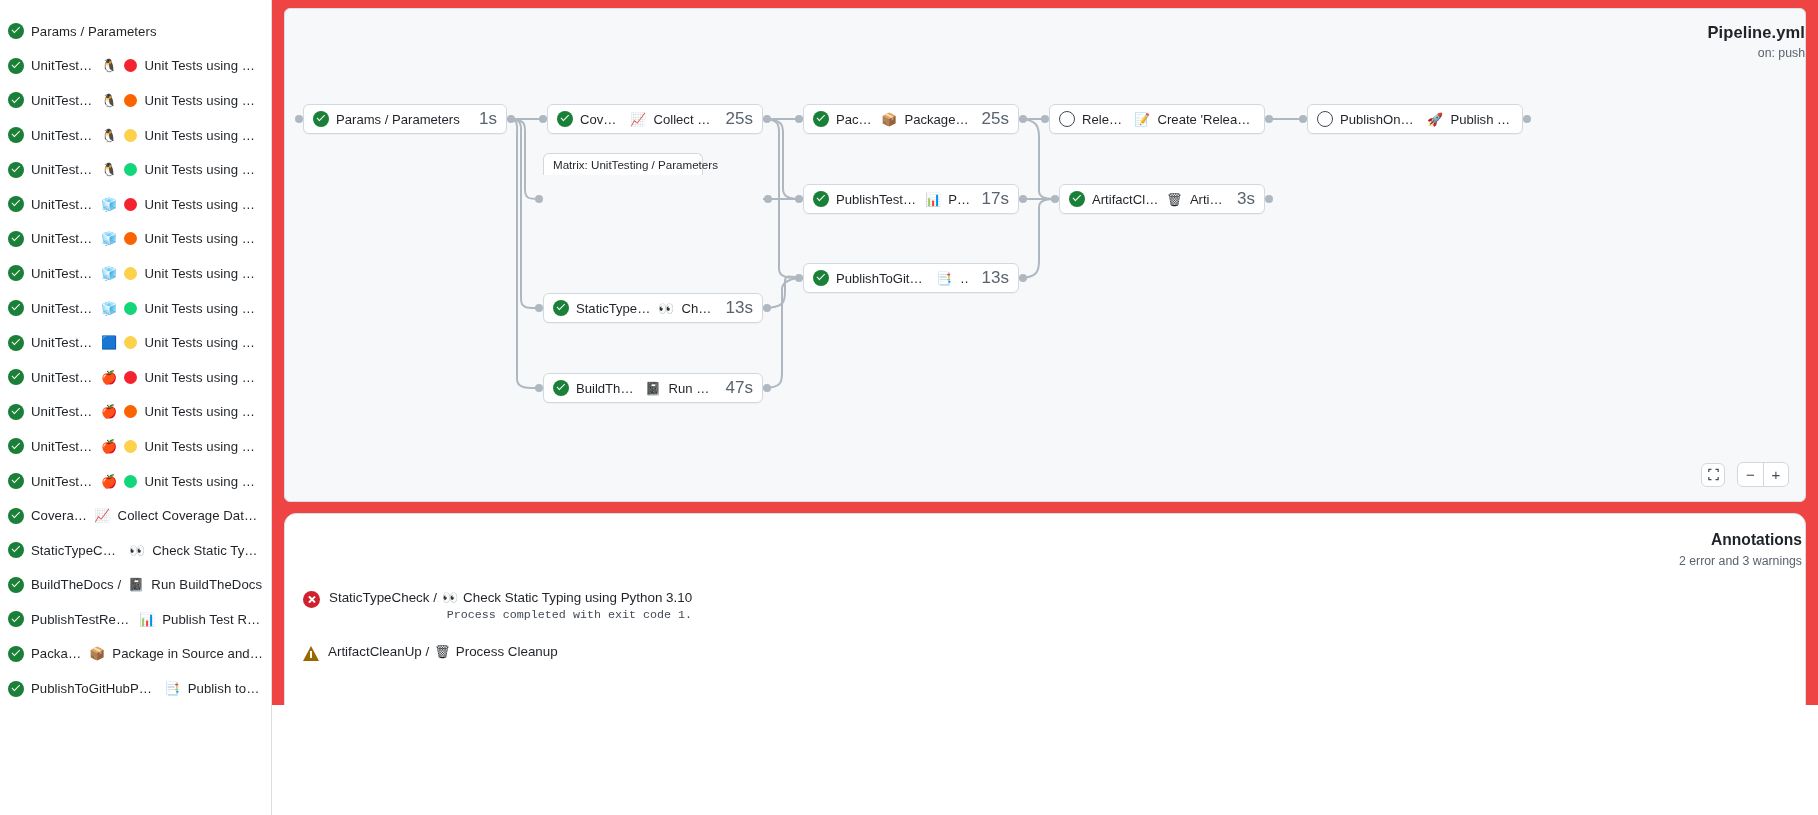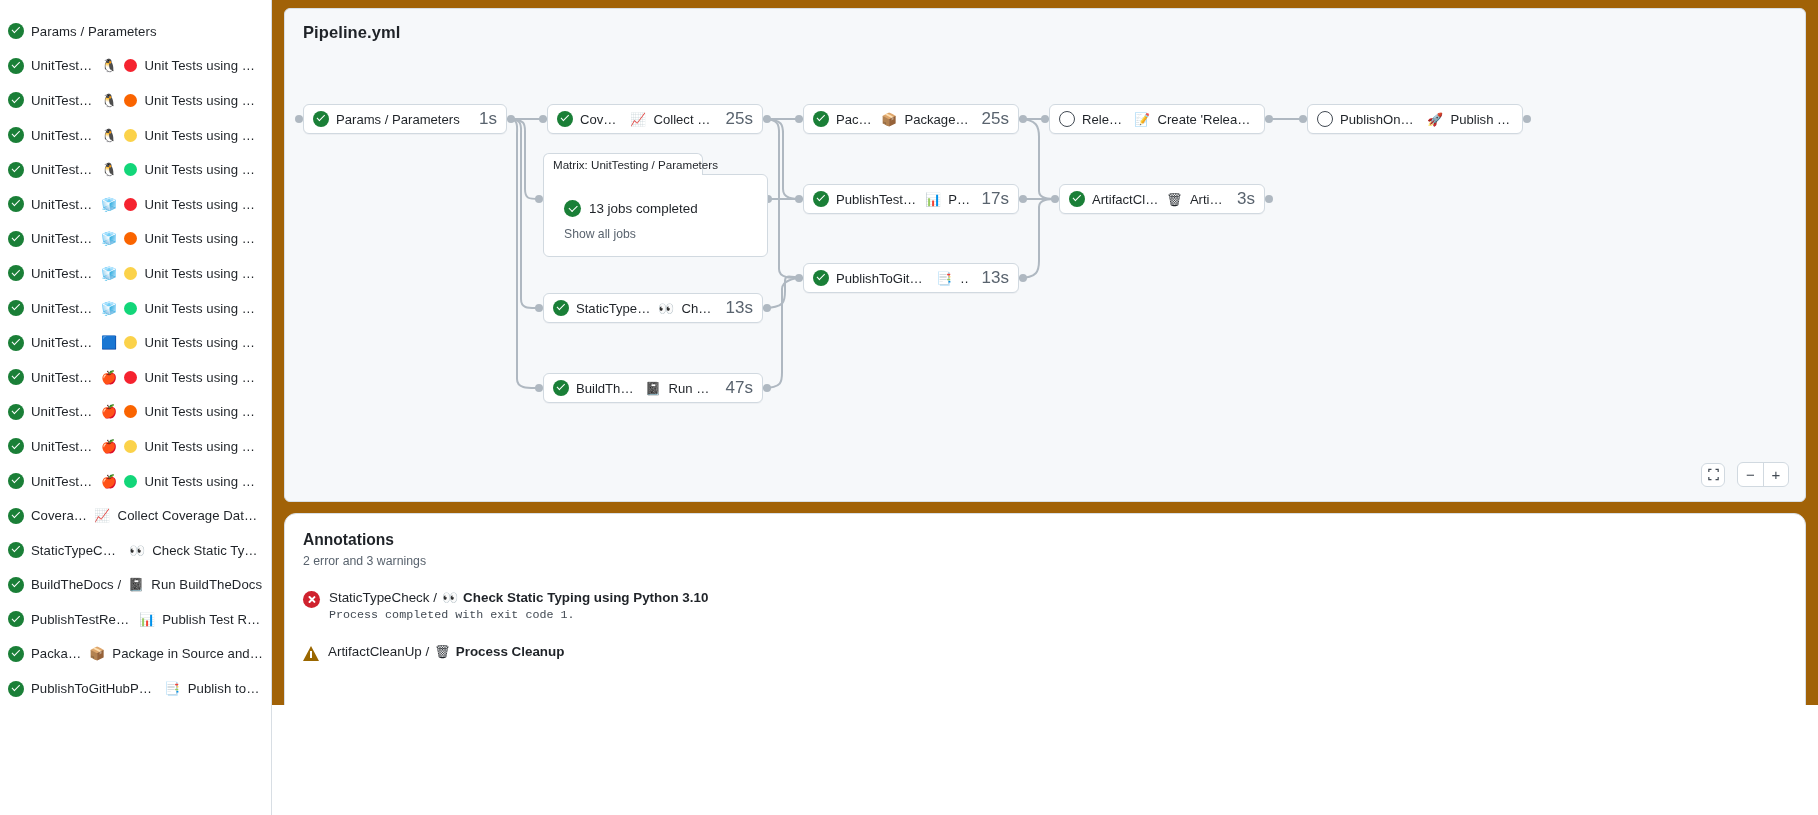--- a/index.html
+++ b/index.html
@@ -62,23 +62,24 @@
   .chk.lg { width: 17px; height: 17px; min-width:17px; }
   .chk.lg::after { left:4.6px; top:4.5px; width:7px; height:3.6px; }
 
   
   .dot { width: 13px; height: 13px; min-width: 13px; border-radius: 50%; display:inline-block; }
 
   
   .main {
     flex: 1;
     height: 705px;
-    background: #a16207;
+    background: #ef4444;
     padding: 8px 12px 0 12px;
     overflow: hidden;
+    text-align: right;
   }
 
   .graph-card {
     position: relative;
     background: #f6f8fa;
     border: 1px solid #d8dee4;
     border-radius: 6px;
     height: 494px;
     overflow: hidden;
   }
@@ -185,29 +186,29 @@
   }
   .zc-pair .zc-half + .zc-half { border-left: 1px solid #d1d9e0; }
 
   
   .ann-card {
     margin-top: 11px;
     background: #ffffff;
     border: 1px solid #d8dee4;
     border-radius: 12px;
     height: 290px;
-    padding: 17px 20px 0 18px;
+    padding: 17px 3px 0 18px;
     overflow: hidden;
   }
   .ann-title { font-size: 15.6px; font-weight: 600; color:#1f2328; }
   .ann-sub { font-size: 12.3px; color:#59636e; margin-top: 5px; }
   .ann-item { display: flex; gap: 9px; margin-top: 22px; }
   .ann-body { display: flex; flex-direction: column; gap: 3px; }
   .ann-head { font-size: 13.4px; color:#1f2328; display:flex; align-items:center; gap:5px; }
-  .ann-head b { font-weight: 700; }
+  .ann-head b { font-weight: 400; }
   .ann-msg { font-family: "Liberation Mono", monospace; font-size: 11.7px; color:#424a53; }
 
   .ico-err {
     width: 17px; height: 17px; min-width:17px; border-radius: 50%;
     background: #cf222e; position: relative; margin-top: 1px;
   }
   .ico-err::before, .ico-err::after {
     content:""; position:absolute; left:7.6px; top:4px;
     width:1.8px; height:9px; background:#fff; border-radius:1px;
   }
@@ -367,20 +368,21 @@
         </div>
       </div>
   </div>
 
   <div class="main">
 
     <div class="graph-card">
 
       <div class="graph-header">
         <div class="wf-title">Pipeline.yml</div>
+        <div class="wf-sub">on: push</div>
       </div>
 
       <div class="canvas">
 
         <svg class="edges" width="100%" height="494">
           <g fill="none" stroke="#afb8c1" stroke-width="2">
 
             <path d="M222,110 L262,110"></path>
 
             <path d="M222,110 C242,110 240,116 240,126 L240,180 C240,190 244,190 254,190"></path>
@@ -499,27 +501,20 @@
               <span class="emoji">📓</span>
               <span class="ntext">Run Buil…</span>
               <span class="dur">47s</span>
             </div>
             <div class="port" style="left: 250px; top: 375px;"></div>
             <div class="port" style="left: 478px; top: 375px;"></div>
           </div>
 
         <div class="matrix-tab" style="left:258px; top:144px; width:160px;">
           <span>Matrix: UnitTesting / Parameters</span>
-        </div>
-        <div class="matrix-box" style="left:258px; top:165px; width:225px; height:83px;">
-          <div class="matrix-jobs">
-            <span class="chk lg"></span>
-            <span>13 jobs completed</span>
-          </div>
-          <div class="matrix-show">Show all jobs</div>
         </div>
         <div class="port" style="left:250px; top:186px;"></div>
         <div class="port" style="left:479px; top:186px;"></div>
 
       </div>
 
       <div class="zoom-controls">
         <div class="zc-btn">
           <svg width="13" height="13" viewBox="0 0 16 16" fill="currentColor">
             <path d="M1.5 1h4v1.5H3v2.5H1.5V1zm9 0h4v4H13V2.5h-2.5V1zM1.5 11H3v2.5h2.5V15h-4v-4zM13 11h1.5v4h-4v-1.5H13V11z"></path>

